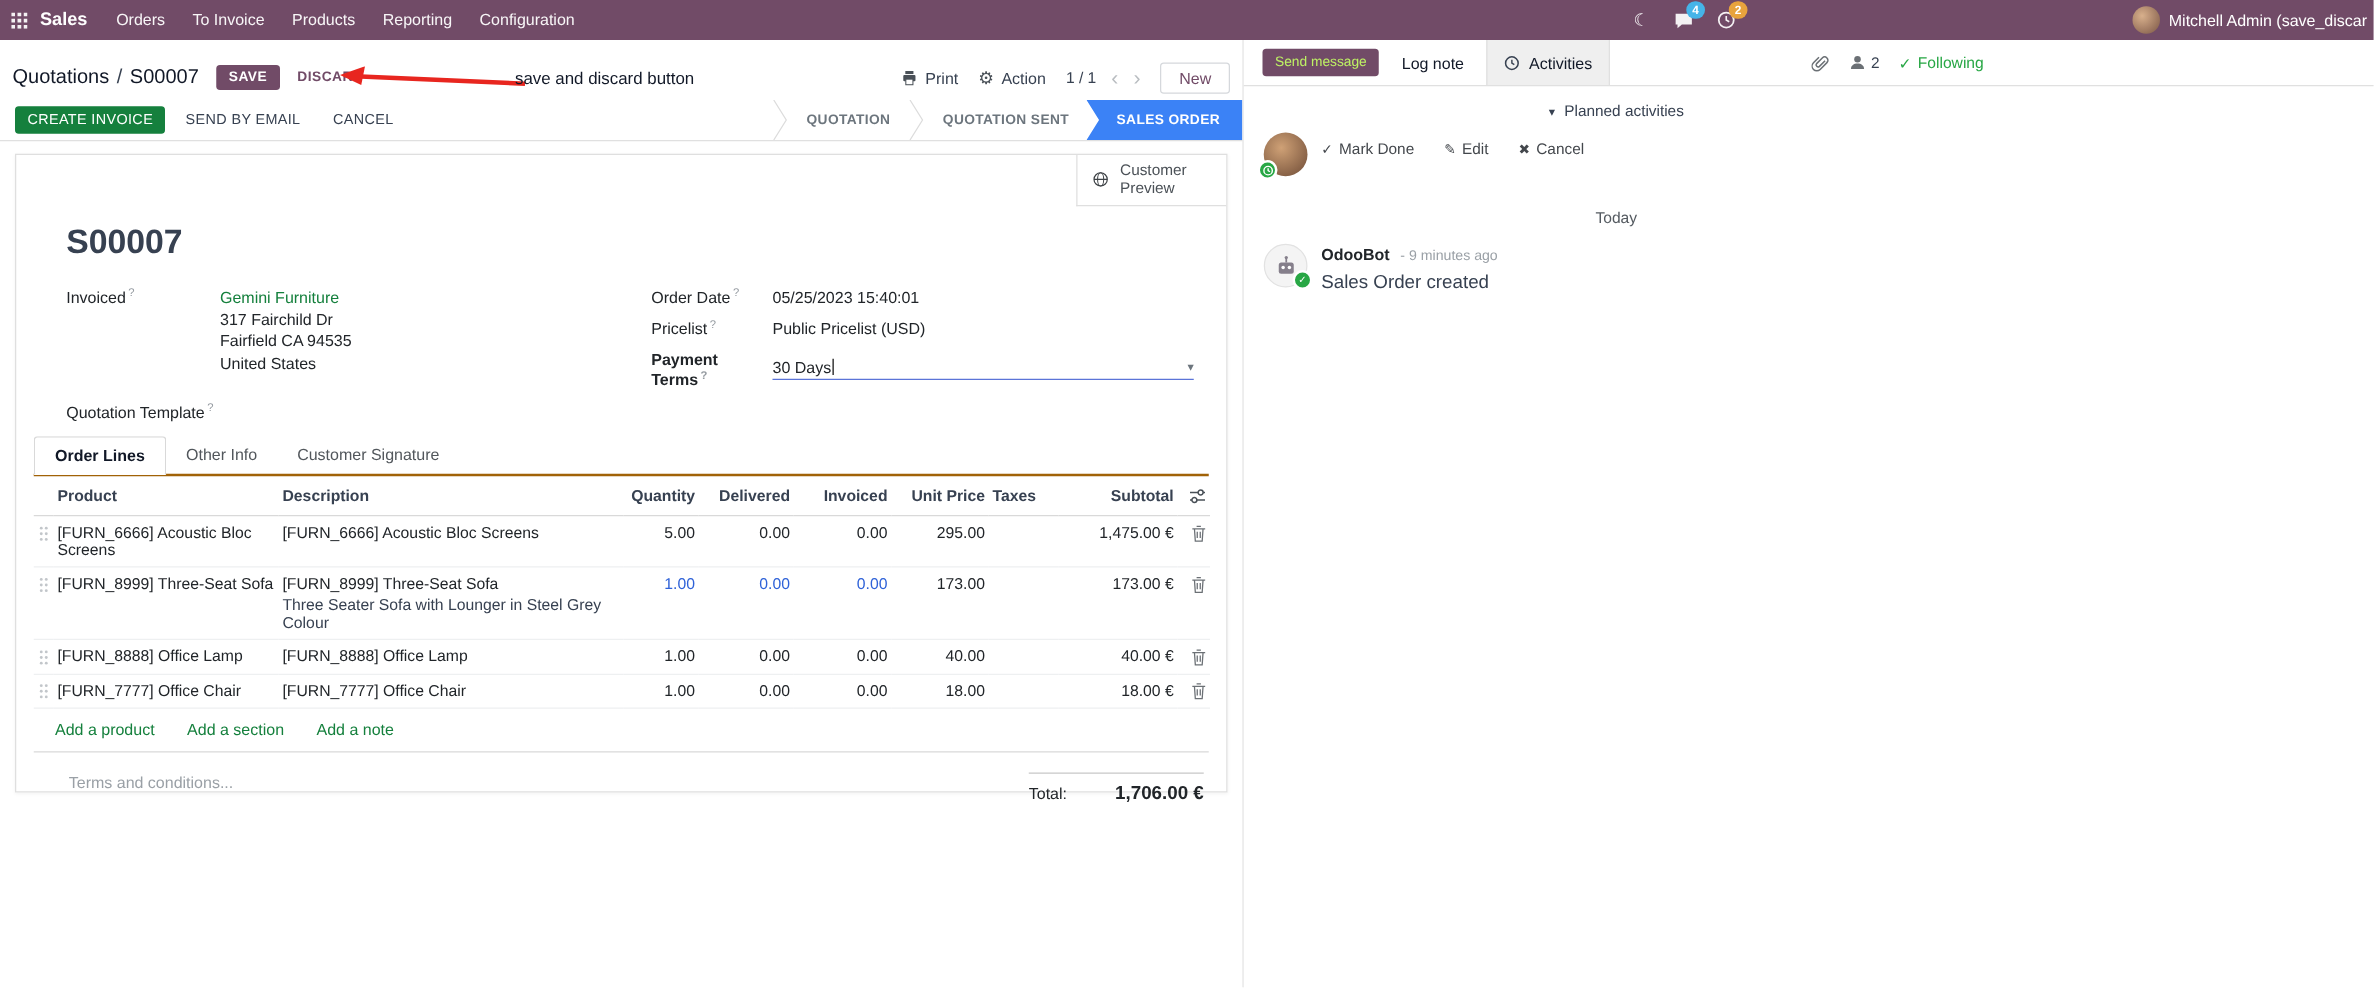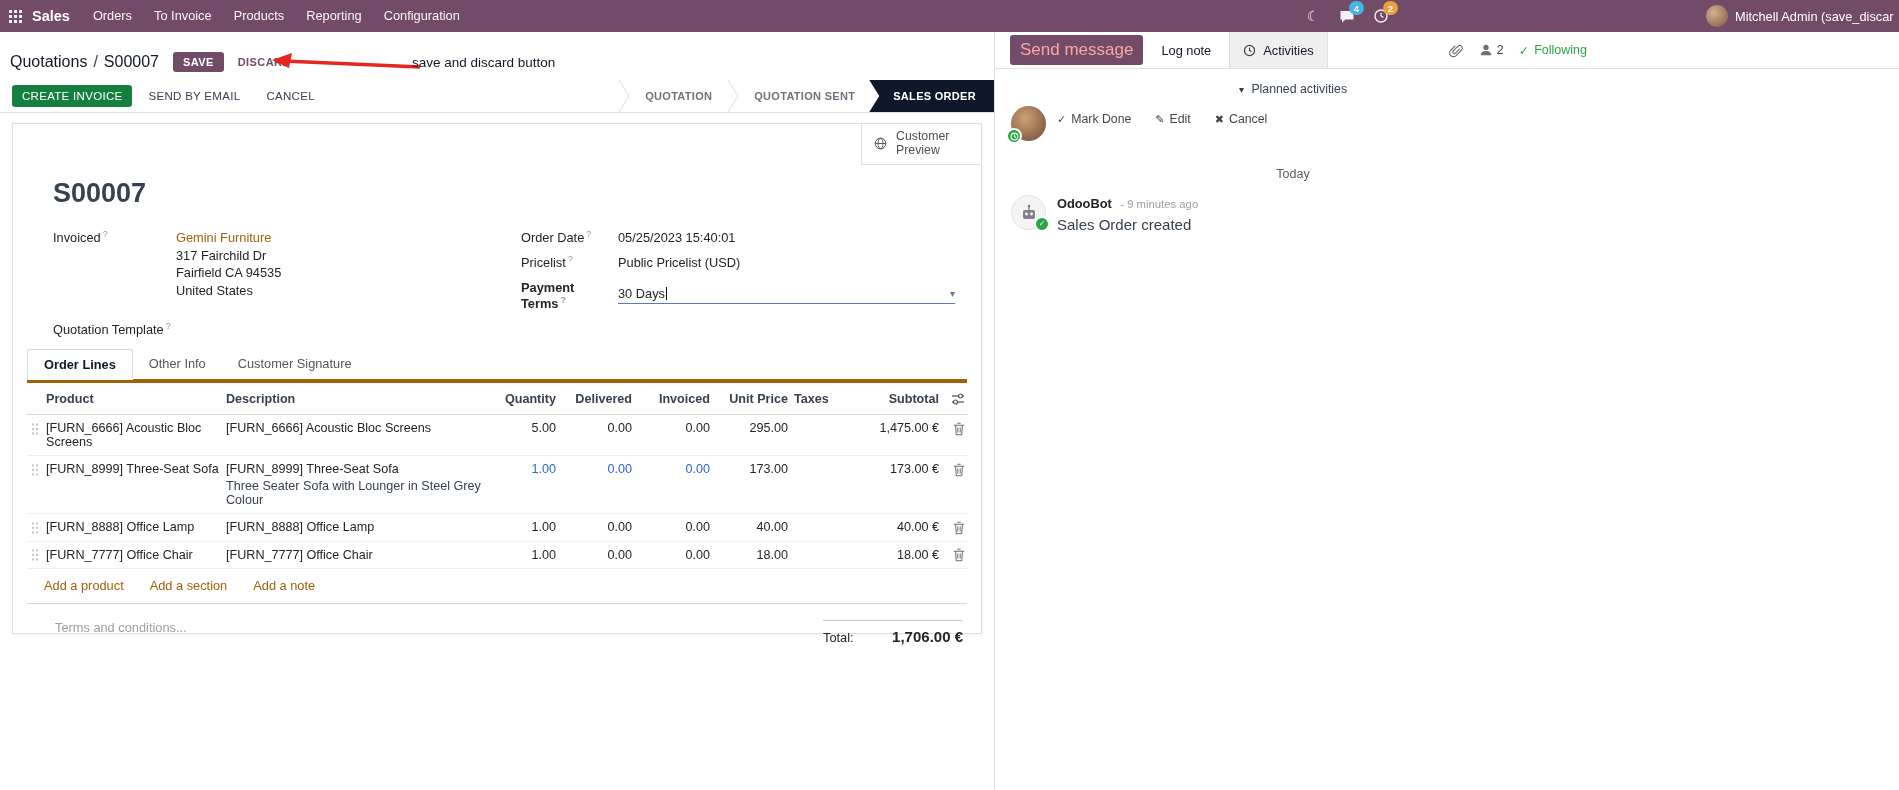--- a/index.html
+++ b/index.html
@@ -66,56 +66,56 @@
 
   
   .cp-row2 { height: 33px; display: flex; align-items: stretch; border-bottom: 1px solid #e0e0e0; }
   .sb-left { display: flex; align-items: center; gap: 6px; padding-left: 12px; }
   .btn-primary-sm { background: #15803d; color: #fff; font-size: 11.5px; font-weight: 500; padding: 5px 10px; border-radius: 3px; letter-spacing: .3px; cursor: pointer; }
   .btn-flat { color: #374151; font-size: 11.5px; font-weight: 500; padding: 5px 10px; letter-spacing: .3px; cursor: pointer; }
   .pipeline { margin-left: auto; display: flex; align-items: stretch; height: 32px; }
   .pipe-sep { display: block; height: 32px; }
   .stage { display: flex; align-items: center; padding: 0 14px; font-size: 11px; font-weight: 600; color: #6c757d; letter-spacing: .3px; cursor: pointer; }
   .stage.active {
-    background: #0f172a; color: #fff;
+    background: #3b82f6; color: #fff;
     clip-path: polygon(0 0, 100% 0, 100% 100%, 0 100%, 10px 50%);
     padding: 0 18px 0 24px;
   }
 
   
   .form-area { padding: 10px 12px 0; flex: 1; }
   .sheet { position: relative; border: 1px solid #dfdfdf; height: 511px; background: #fff; box-shadow: 0 1px 3px rgba(0,0,0,.05); }
   .cust-preview {
     position: absolute; top: 0; right: 0; width: 120px;
     border-left: 1px solid #dfdfdf; border-bottom: 1px solid #dfdfdf;
     display: flex; align-items: center; gap: 9px; padding: 5px 8px 7px 12px;
     color: #4b5157; font-size: 12.3px; line-height: 14px; cursor: pointer;
   }
   .sheet-inner { padding: 54px 14px 0 14px; }
   .o-title { font-size: 27px; font-weight: 600; color: #374151; margin-left: 26px; margin-bottom: 20px; }
   .fields { display: flex; margin-left: 26px; }
   .f-left { width: 468px; }
   .row-kv { display: flex; }
   .f-label { width: 123px; font-size: 12.8px; color: #212529; flex: none; }
   sup.help { color: #949aa0; font-size: 9px; margin-left: 2px; }
-  .link { color: #a16207; cursor: pointer; }
+  .link { color: #15803d; cursor: pointer; }
   .cust-block { font-size: 12.8px; line-height: 17.5px; }
   .addr { color: #212529; }
   .qt-row { margin-top: 22px; }
   .f-right { flex: 1; padding-right: 12px; }
   .row-kv-r { display: flex; margin-bottom: 9px; align-items: center; }
   .f-label-r { width: 97px; font-size: 12.8px; color: #212529; flex: none; }
   .f-value { font-size: 12.8px; color: #212529; }
   .pt-label { font-weight: 700; }
   .pt-field { flex: 1; display: flex; align-items: center; border-bottom: 1px solid #5b74d8; padding-bottom: 2px; cursor: text; }
   .cursor-bar { width: 1px; height: 13px; background: #111; margin-left: 1px; }
   .pt-caret { margin-left: auto; color: #6c757d; font-size: 10px; cursor: pointer; }
 
   
-  .tabs { display: flex; margin-top: 12px; border-bottom: 4px solid #a16207; }
+  .tabs { display: flex; margin-top: 12px; border-bottom: 2px solid #a16207; }
   .tab { padding: 7px 16px; font-size: 12.8px; color: #52575c; cursor: pointer; }
   .tab.active {
     border: 1px solid #d9d9d9; border-bottom: 1px solid #fff; margin-bottom: -1px;
     background: #fff; color: #111827; font-weight: 600;
     border-top-left-radius: 3px; border-top-right-radius: 3px;
   }
 
   
   table.olines { width: 100%; border-collapse: collapse; table-layout: fixed; }
   .olines th { font-size: 12.6px; font-weight: 700; color: #374151; padding: 8px 3px; text-align: left; border-bottom: 1px solid #d9d9d9; }
@@ -134,21 +134,21 @@
   .sheet-footer { display: flex; justify-content: space-between; margin-top: 16px; padding: 0 4px 0 28px; }
   .terms { color: #9aa0a6; font-size: 12.8px; cursor: text; }
   .totals { width: 140px; border-top: 1px solid #c8c8c8; padding-top: 7px; display: flex; justify-content: space-between; align-items: baseline; }
   .total-label { font-size: 12.8px; font-weight: 500; }
   .total-value { font-size: 15px; font-weight: 700; }
 
   
   .chatter { flex: 1; background: #fff; display: flex; flex-direction: column; min-width: 0; }
   .chat-head { border-bottom: 1px solid #e0e0e0; }
   .chat-head-inner { width: 596px; height: 36px; display: flex; align-items: center; padding-left: 15px; }
-  .btn-send { background: #714B67; color: #fca5a5; font-size: 17px; font-weight: 500; padding: 5px 10px; border-radius: 3px; cursor: pointer; }
+  .btn-send { background: #714B67; color: #bef264; font-size: 11px; font-weight: 500; padding: 5px 10px; border-radius: 3px; cursor: pointer; }
   .btn-lognote { margin-left: 18px; font-size: 12.8px; color: #111827; cursor: pointer; }
   .tab-activities {
     margin-left: 18px; height: 36px; display: flex; align-items: center; gap: 7px; padding: 0 13px;
     background: #efefef; border-left: 1px solid #e0e0e0; border-right: 1px solid #e0e0e0;
     font-size: 12.8px; color: #111827; cursor: pointer;
   }
   .chat-icons { margin-left: auto; display: flex; align-items: center; gap: 15px; padding-right: 4px; }
   .followers { display: flex; align-items: center; gap: 4px; color: #374151; font-size: 12.3px; cursor: pointer; }
   .following { color: #28a745; font-size: 12.5px; display: flex; gap: 5px; align-items: center; cursor: pointer; }
   .chat-body { width: 596px; }
@@ -240,20 +240,40 @@
       </div>
       <span class="btn-save">SAVE</span>
       <span class="btn-discard">DISCARD</span>
 
       <svg class="annotation-arrow" width="150" height="20" viewBox="0 0 150 20">
         <line x1="12" y1="8" x2="148" y2="14" stroke="#e8261f" stroke-width="3.6"></line>
         <polygon points="0,7 20,0 17,15" fill="#e8261f"></polygon>
       </svg>
       <span class="annotation-text">save and discard button</span>
 
+      <div class="cp-right">
+        <span class="cp-btn">
+          <svg class="ic-svg" width="13" height="13" viewBox="0 0 16 16">
+            <rect x="4" y="1" width="8" height="3" fill="#495057"></rect>
+            <rect x="2" y="5" width="12" height="6" rx="1" fill="#495057"></rect>
+            <rect x="4.5" y="9" width="7" height="5.5" fill="#ffffff" stroke="#495057" stroke-width="1"></rect>
+          </svg>
+          <span>Print</span>
+        </span>
+        <span class="cp-btn">
+          <span class="gear-glyph">⚙</span>
+          <span>Action</span>
+        </span>
+        <span class="pager">
+          <span class="pager-nums">1 / 1</span>
+          <span class="pager-arrow">‹</span>
+          <span class="pager-arrow">›</span>
+        </span>
+        <span class="btn-new">New</span>
+      </div>
     </div>
 
     <div class="cp-row2">
       <div class="sb-left">
         <span class="btn-primary-sm">CREATE INVOICE</span>
         <span class="btn-flat">SEND BY EMAIL</span>
         <span class="btn-flat">CANCEL</span>
       </div>
       <div class="pipeline">
         <svg class="pipe-sep" width="14" height="32" viewBox="0 0 14 32">

